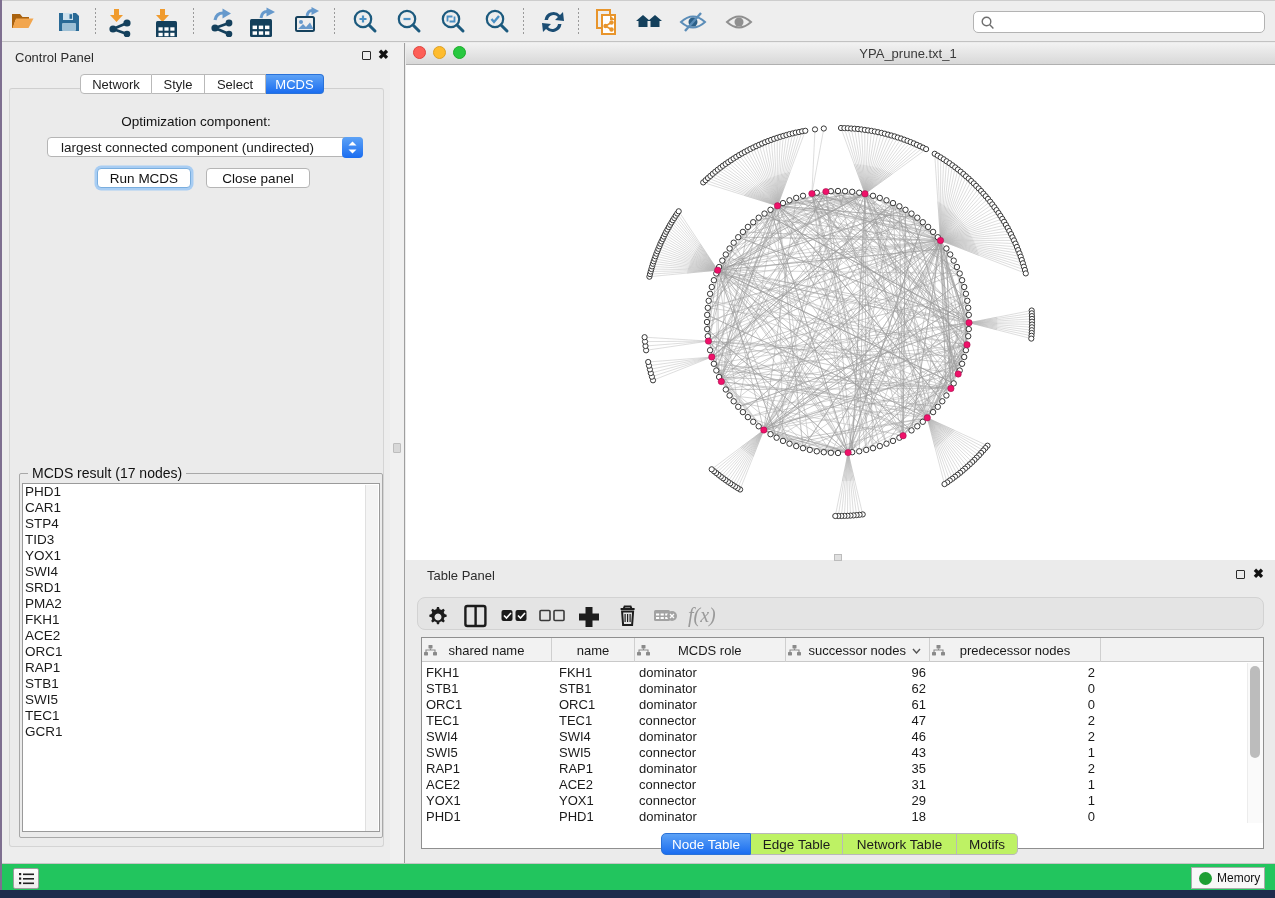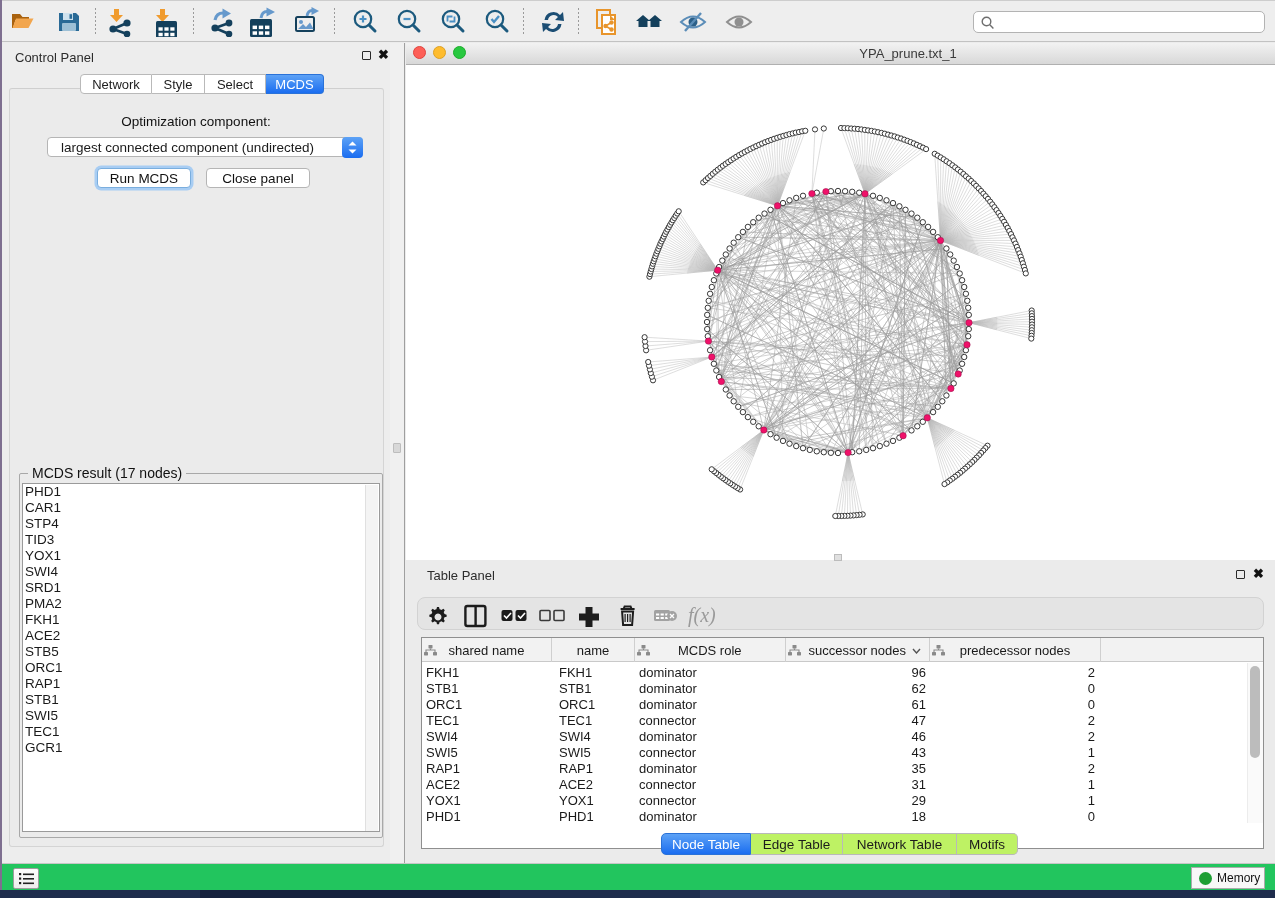--- a/index.html
+++ b/index.html
@@ -211,21 +211,20 @@
         <div class="li">PHD1</div>
         <div class="li">CAR1</div>
         <div class="li">STP4</div>
         <div class="li">TID3</div>
         <div class="li">YOX1</div>
         <div class="li">SWI4</div>
         <div class="li">SRD1</div>
         <div class="li">PMA2</div>
         <div class="li">FKH1</div>
         <div class="li">ACE2</div>
-        <div class="li">STB5</div>
         <div class="li">ORC1</div>
         <div class="li">RAP1</div>
         <div class="li">STB1</div>
         <div class="li">SWI5</div>
         <div class="li">TEC1</div>
         <div class="li">GCR1</div>
         <div id="fstrack"></div>
       </div>
   </div>
 </div>

